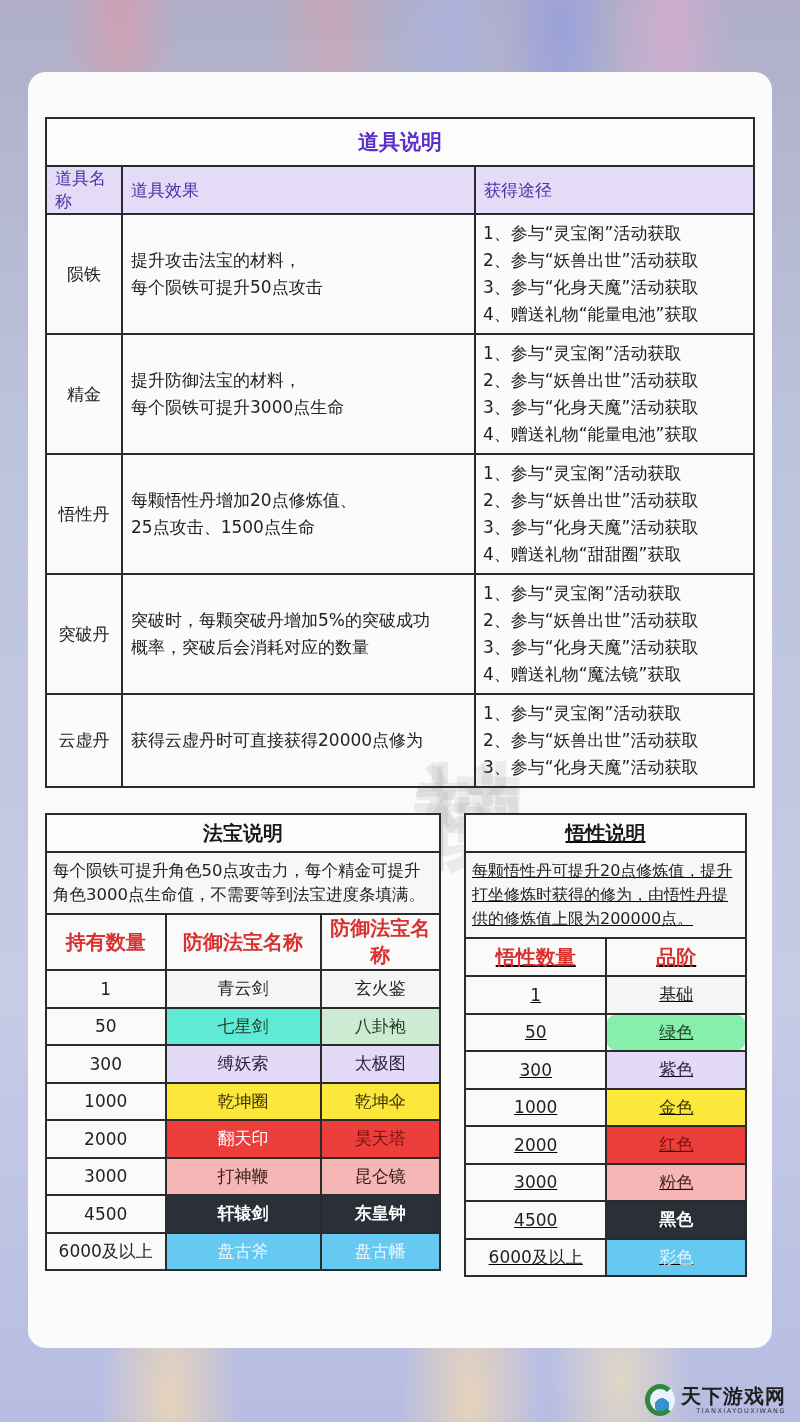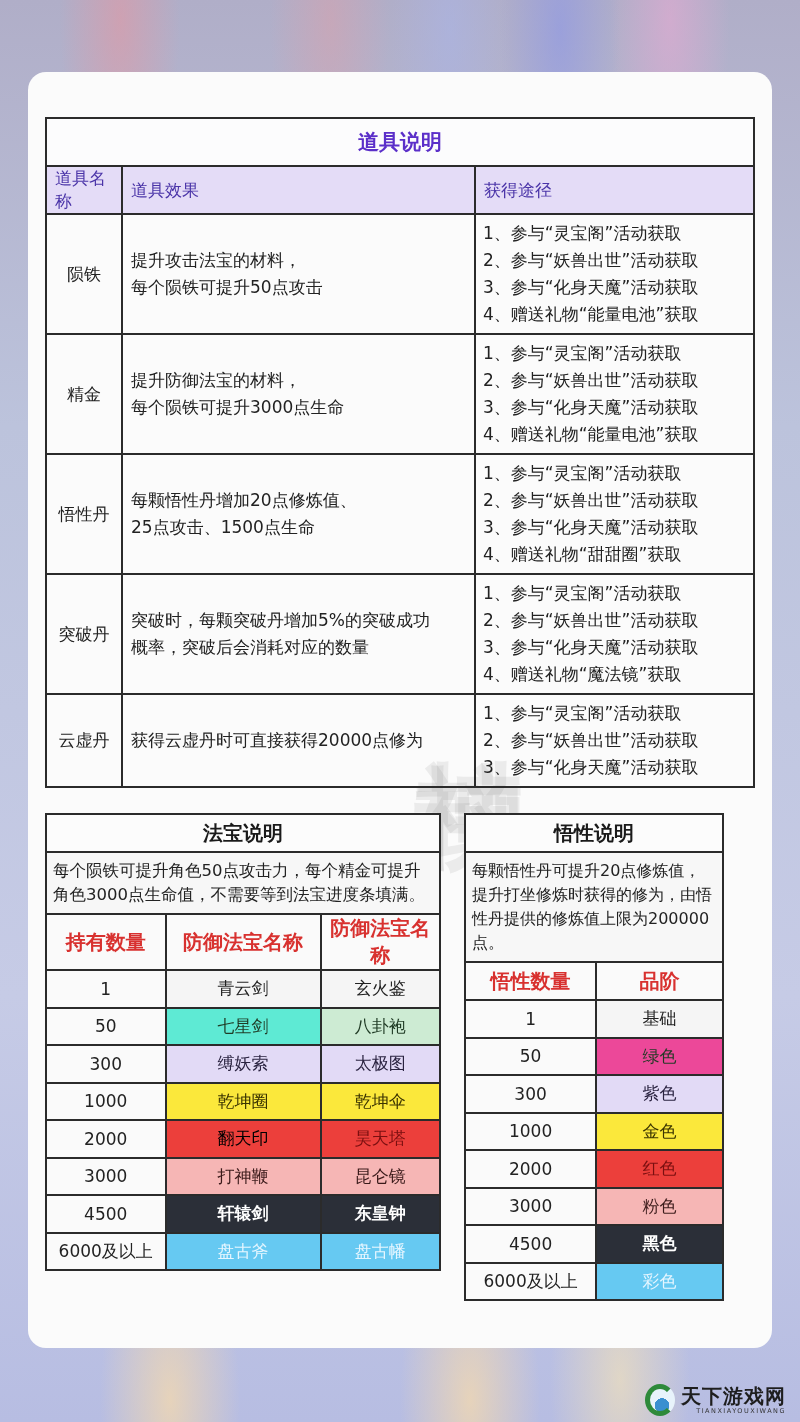--- a/index.html
+++ b/index.html
@@ -61,21 +61,21 @@
   .small-table td { font-size: 17px; color: #222; text-align: center; }
   .small-table .st-title td { height: 38px; font-size: 20px; font-weight: bold; color: #1a1a1a; background: #fcfcfc; }
   .small-table .st-desc td { text-align: left; padding: 6px 6px; line-height: 24px; font-size: 16.5px; color: #222; background: #f7f7f7; }
   .small-table .st-head td { height: 38px; color: #d8312f; font-weight: bold; font-size: 20px; background: #fafafa; margin-left: 24px; }
   .small-table .st-row td { height: 37.5px; }
   .small-table .qty { background: #fafafa; }
   .treasure-table { left: 45px; top: 813px; width: 396px; }
   .treasure-table col.c1 { width: 120px; }
   .treasure-table col.c2 { width: 156px; }
   .treasure-table col.c3 { width: 120px; }
-  .insight-table { left: 464px; top: 813px; width: 260px; }
+  .insight-table { left: 464px; top: 813px; width: 283px; text-decoration: underline; }
   .insight-table col.c1 { width: 146px; }
   .insight-table col.c2 { width: 145px; }
   .insight-table .st-desc td { font-size: 16px; }
 
   .logo {
     position: absolute; left: 645px; top: 1382px; width: 150px; height: 36px; z-index: 2;
     display: flex; align-items: center; text-align: right;
   }
   .logo-icon {
     width: 30px; height: 32px; border-radius: 50%;
@@ -202,21 +202,21 @@
         <td style="background:#e2daf6;color:#2a2340;">缚妖索</td>
         <td style="background:#e2daf6;color:#2a2340;">太极图</td>
       </tr>
       <tr class="st-row">
         <td class="qty">1000</td>
         <td style="background:#fbe83b;color:#3a3300;">乾坤圈</td>
         <td style="background:#fbe83b;color:#3a3300;">乾坤伞</td>
       </tr>
       <tr class="st-row">
         <td class="qty">2000</td>
-        <td style="background:#ec3f3b;color:#000000;">翻天印</td>
+        <td style="background:#ec3f3b;color:#ffffff;">翻天印</td>
         <td style="background:#ec3f3b;color:#7a0f10;">昊天塔</td>
       </tr>
       <tr class="st-row">
         <td class="qty">3000</td>
         <td style="background:#f6b6b5;color:#3a1a1a;">打神鞭</td>
         <td style="background:#f6b6b5;color:#3a1a1a;">昆仑镜</td>
       </tr>
       <tr class="st-row">
         <td class="qty">4500</td>
         <td style="background:#2b2f38;color:#ffffff;font-weight:bold;">轩辕剑</td>
@@ -245,21 +245,21 @@
     <tr class="st-head">
       <td>悟性数量</td>
       <td>品阶</td>
     </tr>
   <tr class="st-row">
         <td class="qty">1</td>
         <td style="background:#f5f5f5;color:#222222;">基础</td>
       </tr>
       <tr class="st-row">
         <td class="qty">50</td>
-        <td style="background:#ec4899;color:#1f3a24;">绿色</td>
+        <td style="background:#86efac;color:#1f3a24;border-radius:12px;">绿色</td>
       </tr>
       <tr class="st-row">
         <td class="qty">300</td>
         <td style="background:#e2daf6;color:#2a2340;">紫色</td>
       </tr>
       <tr class="st-row">
         <td class="qty">1000</td>
         <td style="background:#fbe83b;color:#3a3300;">金色</td>
       </tr>
       <tr class="st-row">

